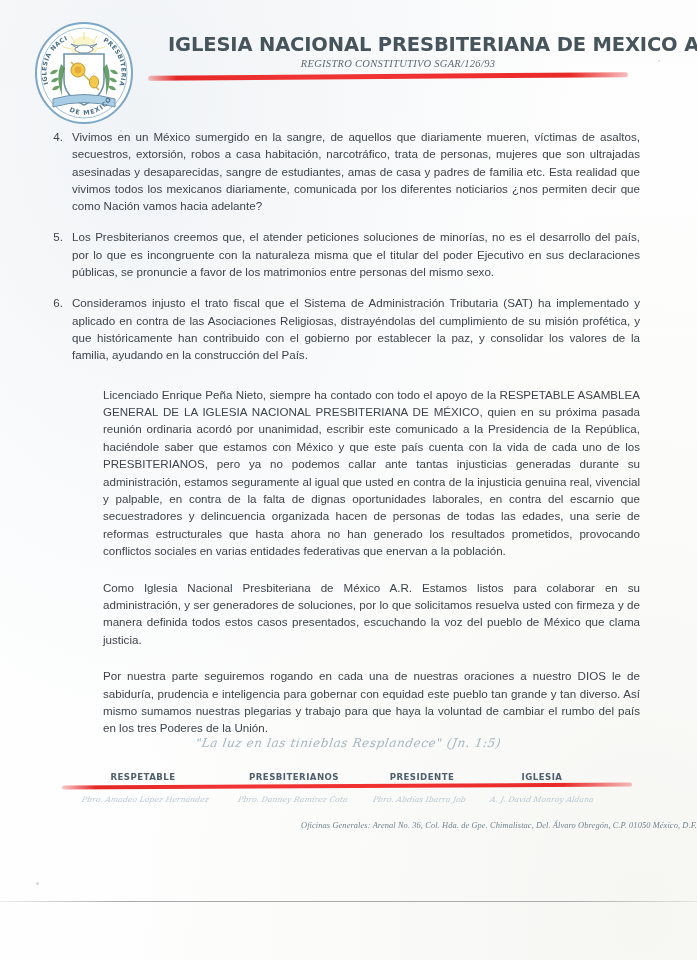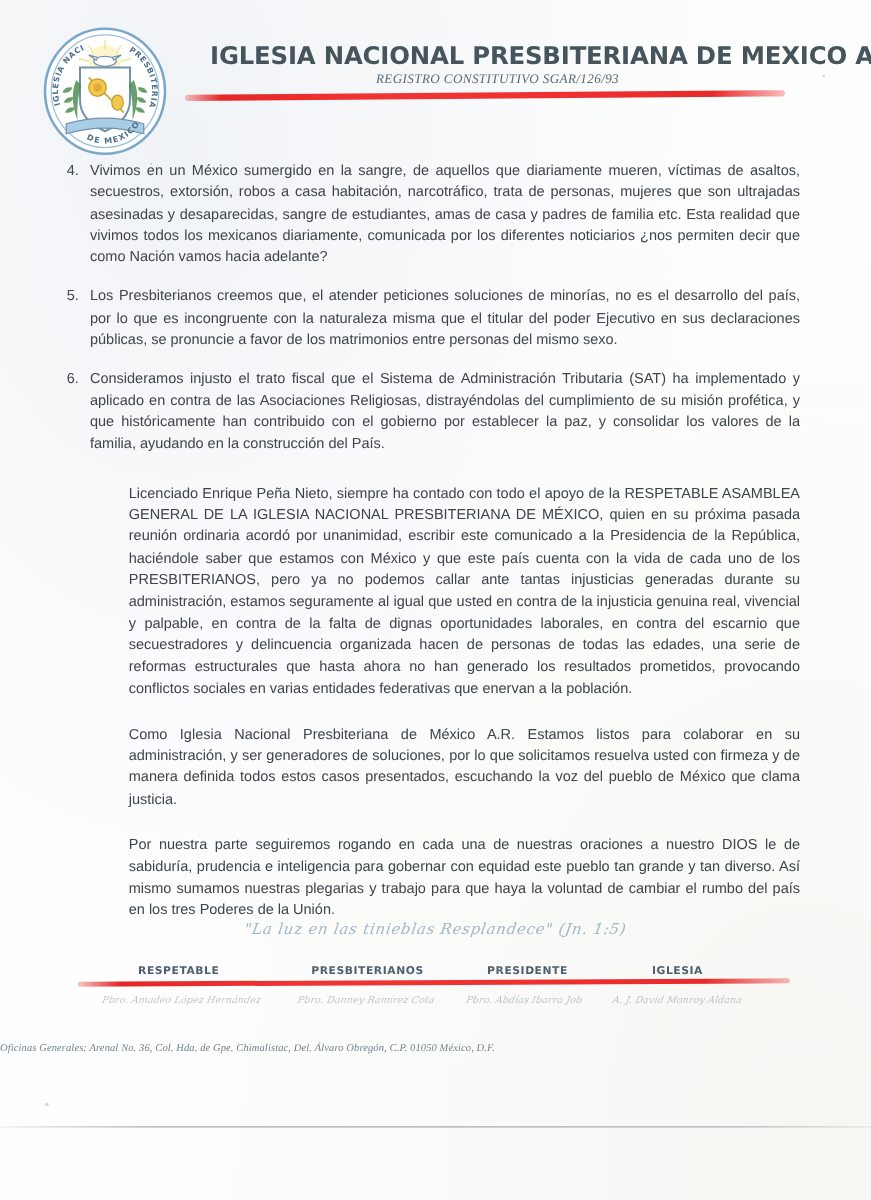--- a/index.html
+++ b/index.html
@@ -226,22 +226,22 @@
     text-align: center;
     transform: skewX(-11deg);
     white-space: nowrap;
   }
   .sign-name.n0 { left: 78px;  width: 135px; }
   .sign-name.n1 { left: 228px; width: 130px; }
   .sign-name.n2 { left: 362px; width: 115px; }
   .sign-name.n3 { left: 478px; width: 128px; }
 
   .contact {
-    margin-top: 22px;
-    text-align: left;
+    margin-top: 9px;
+    text-align: right;
     font-family: "Liberation Serif", serif;
     font-style: italic;
     font-size: 8.4px;
     letter-spacing: 0.1px;
     line-height: 11.5px;
     color: #6f8391;
   }
   .contact .line2 { white-space: nowrap; }
   .mail {
     color: #5d7f99;

